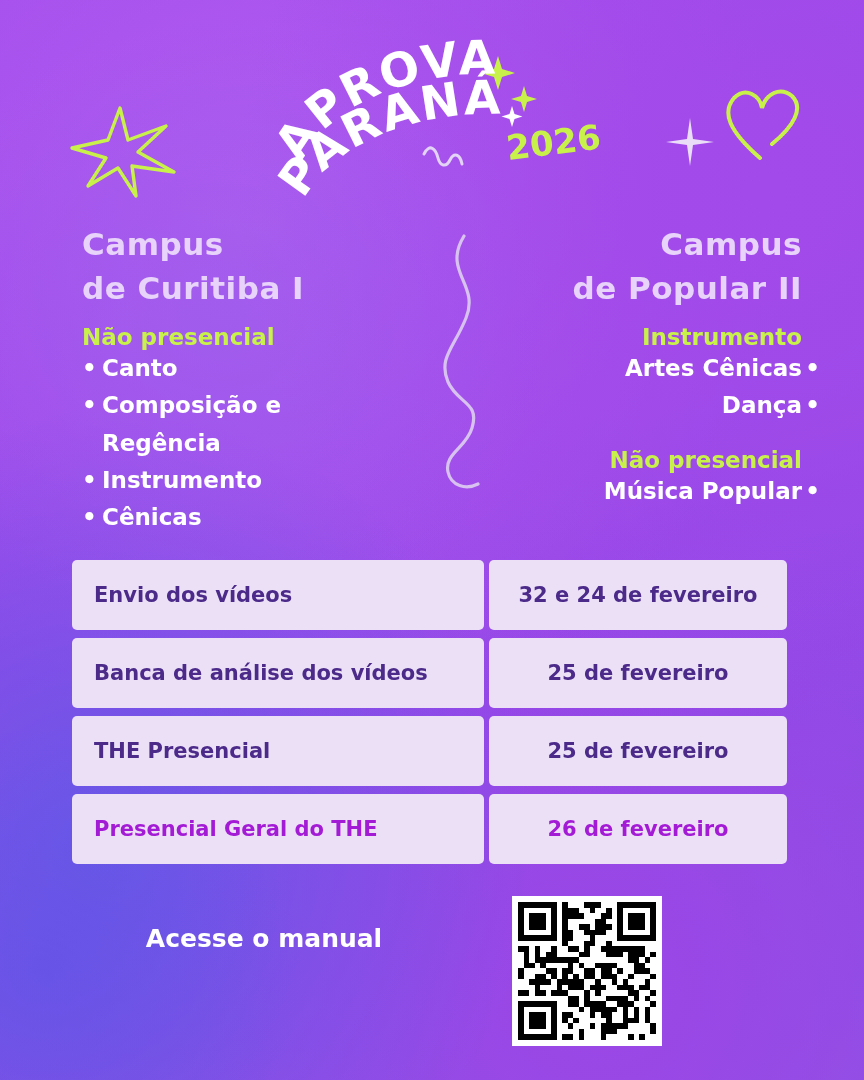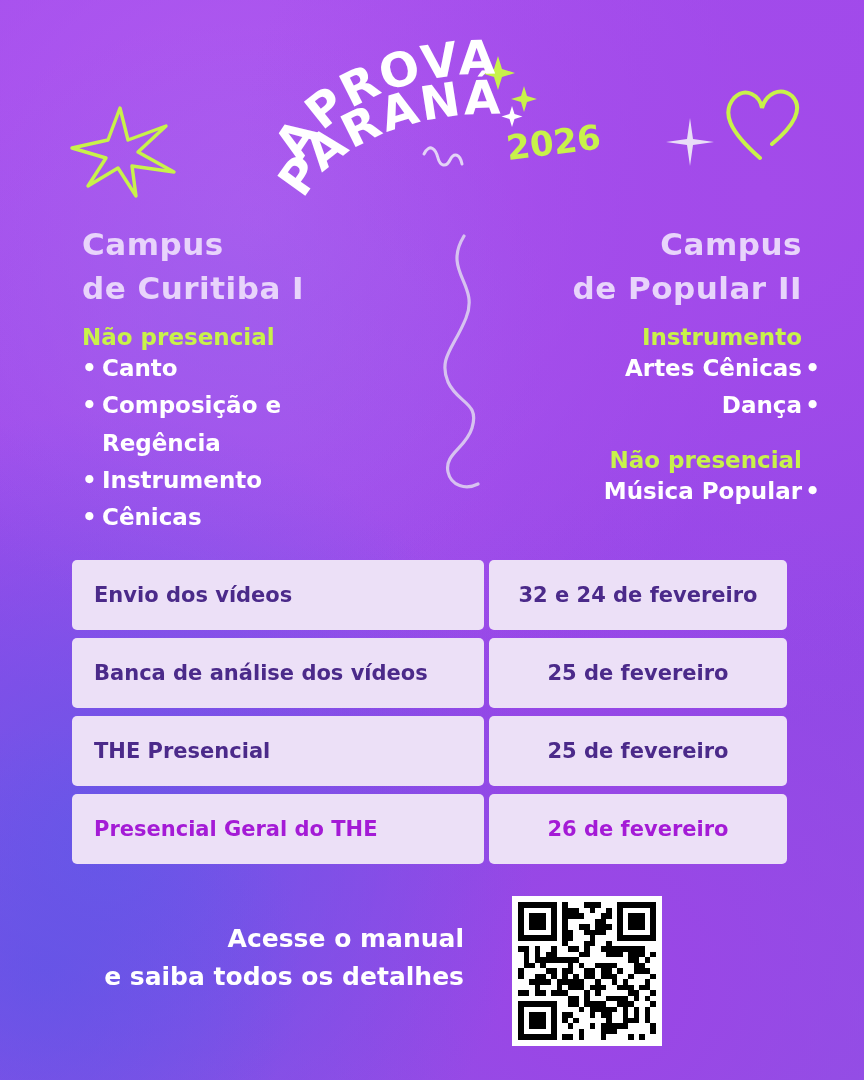--- a/index.html
+++ b/index.html
@@ -91,21 +91,21 @@
     font-size:21px;
     font-weight:700;
   }
   .cell.label { width:412px; padding-left:22px; justify-content:flex-start; }
   .cell.date  { width:298px; justify-content:center; }
   .row.highlight .cell { color:#a41bd6; }
 
   
   .footer-text {
     position:absolute; left:64px; top:920px; width:400px;
-    text-align:right;
+    text-align:center;
     color:#ffffff;
     font-size:25px;
     font-weight:700;
     line-height:1.5;
   }
   .qr {
     position:absolute; left:512px; top:896px;
     width:150px; height:150px;
     background:#fff;
     padding:6px;
@@ -213,21 +213,20 @@
       <div class="cell date">25 de fevereiro</div>
     </div>
     <div class="row highlight">
       <div class="cell label">Presencial Geral do THE</div>
       <div class="cell date">26 de fevereiro</div>
     </div>
   </div>
 
   <div class="footer-text">
     <div>Acesse o manual</div>
-    <div>e saiba todos os detalhes</div>
   </div>
 
   <div class="qr">
     <div class="qr-grid" id="qrgrid" style="grid-template-columns: repeat(25, 1fr); grid-template-rows: repeat(25, 1fr);">
         <i style="background: rgb(0, 0, 0);"></i>
         <i style="background: rgb(0, 0, 0);"></i>
         <i style="background: rgb(0, 0, 0);"></i>
         <i style="background: rgb(0, 0, 0);"></i>
         <i style="background: rgb(0, 0, 0);"></i>
         <i style="background: rgb(0, 0, 0);"></i>

